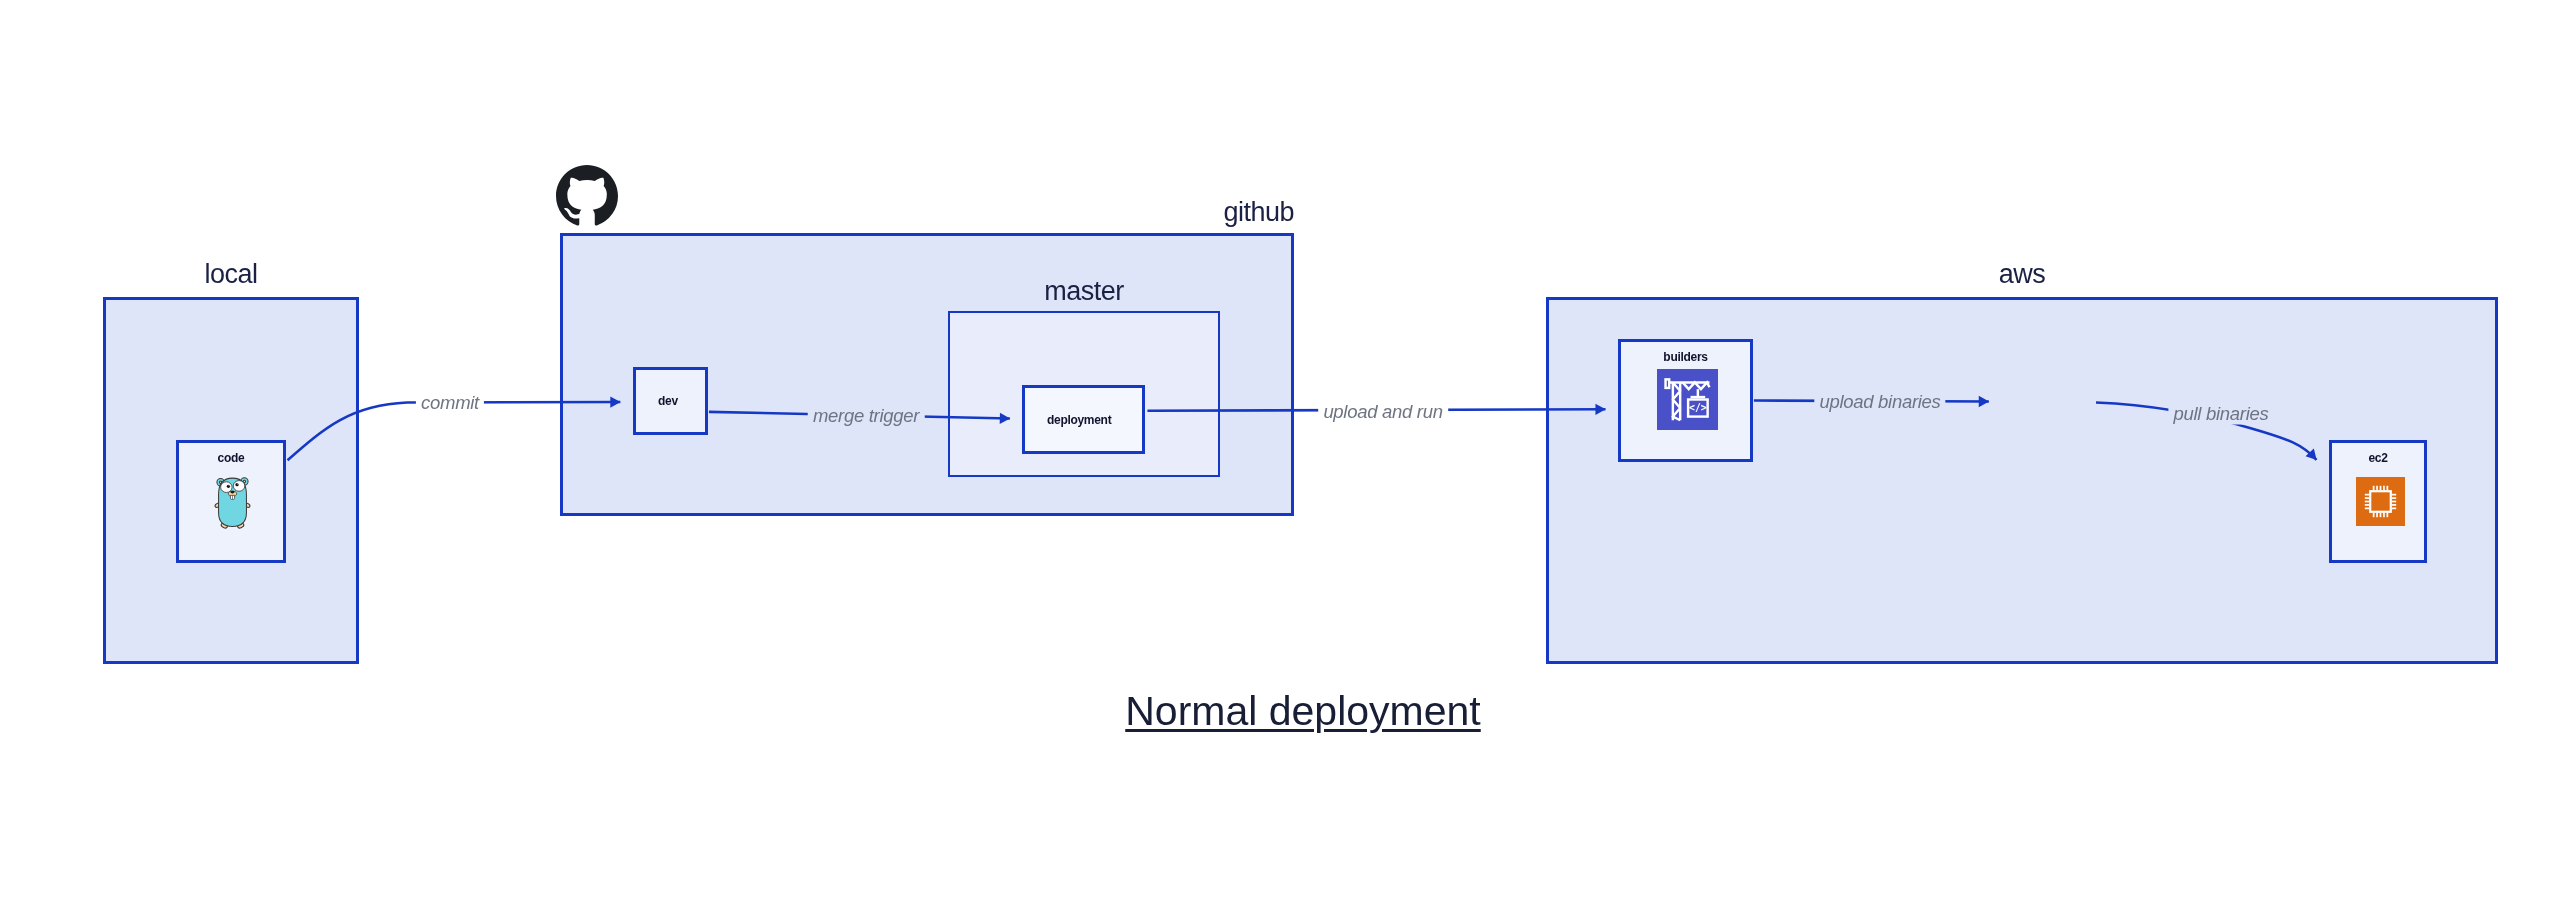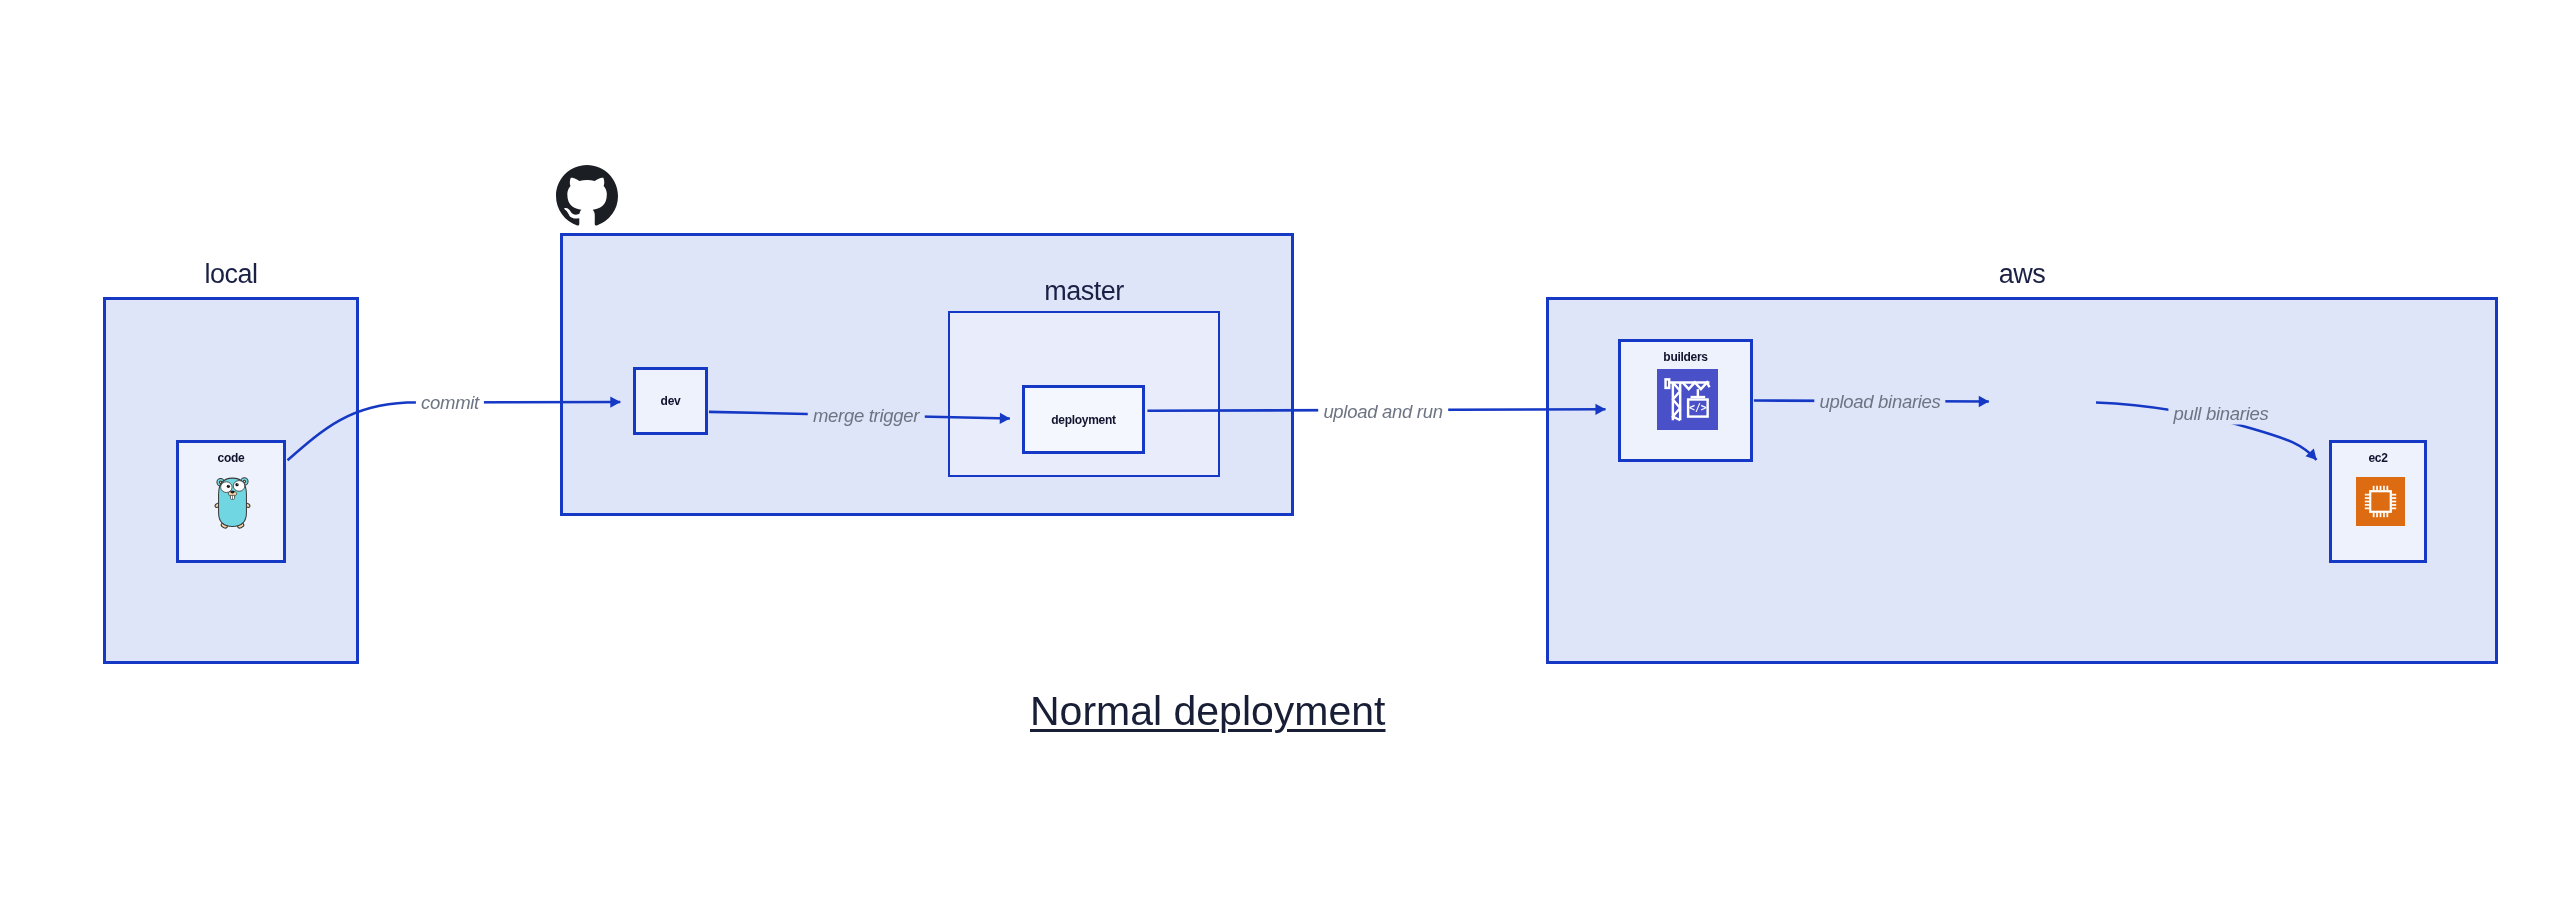--- a/index.html
+++ b/index.html
@@ -27,52 +27,53 @@
 
   .container{position:absolute;background:var(--container-fill);
              border:3.6px solid var(--border-blue);box-sizing:border-box;}
   .container.mid{background:var(--mid-fill);border-width:2.6px;}
 
   .node{position:absolute;background:var(--leaf-fill);
         border:3.1px solid var(--border-blue);box-sizing:border-box;}
   .node.deep{background:var(--leaf-fill-deep);}
   .node .nlabel{display:block;text-align:center;font-weight:bold;font-size:12px;
                 color:var(--node-label-navy);padding-top:8.2px;letter-spacing:-0.3px;}
-  .node.center{display:flex;align-items:center;justify-content:center;}
+  .node.center{display:flex;align-items:center;padding-left:22px;}
   .node.center .nlabel{padding-top:0;}
 
   .clabel{position:absolute;font-size:27px;color:var(--label-navy);
           line-height:36px;letter-spacing:-0.5px;}
 
   .icon{position:absolute;}
 
   .edge-label{position:absolute;transform:translate(-50%,-50%);
               font-size:18.5px;font-style:italic;color:var(--edge-label-gray);
               padding:0 5.2px;white-space:nowrap;letter-spacing:-0.3px;line-height:23px;}
   .edge-label.on-white{background:var(--canvas-bg);}
   .edge-label.on-fill{background:var(--container-fill);}
 
   svg.edges{position:absolute;left:0;top:0;pointer-events:none;}
   svg.edges path.edge{stroke:var(--arrow-blue);stroke-width:5;fill:none;}
   svg.edges .arrowhead{fill:var(--arrow-blue);}
 
-  .title{position:absolute;left:1030px;top:688px;width:546px;text-align:left;
+  .title{position:absolute;left:1030px;top:688px;width:546px;text-align:center;
          font-size:41px;color:var(--title-color);
          text-decoration:underline;text-decoration-thickness:3.1px;text-underline-offset:4.1px;}
 
   .icon svg{display:block;}
 </style>
 </head>
 <body>
 
 <div class="canvas">
 
   <div class="clabel" style="left:103px;width:256px;top:256px;text-align:center;">local</div>
   <div class="container" style="left:103px;top:297px;width:256px;height:367px;"></div>
 
+  <div class="clabel" style="left:560px;width:734px;top:194px;text-align:right;">github</div>
   <div class="container" style="left:560px;top:233px;width:734px;height:283px;"></div>
 
   <div class="clabel" style="left:1546px;width:952px;top:256px;text-align:center;">aws</div>
   <div class="container" style="left:1546px;top:297px;width:952px;height:367px;"></div>
 
   <div class="clabel" style="left:948px;width:272px;top:273px;text-align:center;">master</div>
   <div class="container mid" style="left:948px;top:311px;width:272px;height:166px;"></div>
 
   <div class="icon" style="left:556px;top:165px;width:62px;height:62px;">
     <svg width="62" height="62" viewBox="0 0 16 16">

